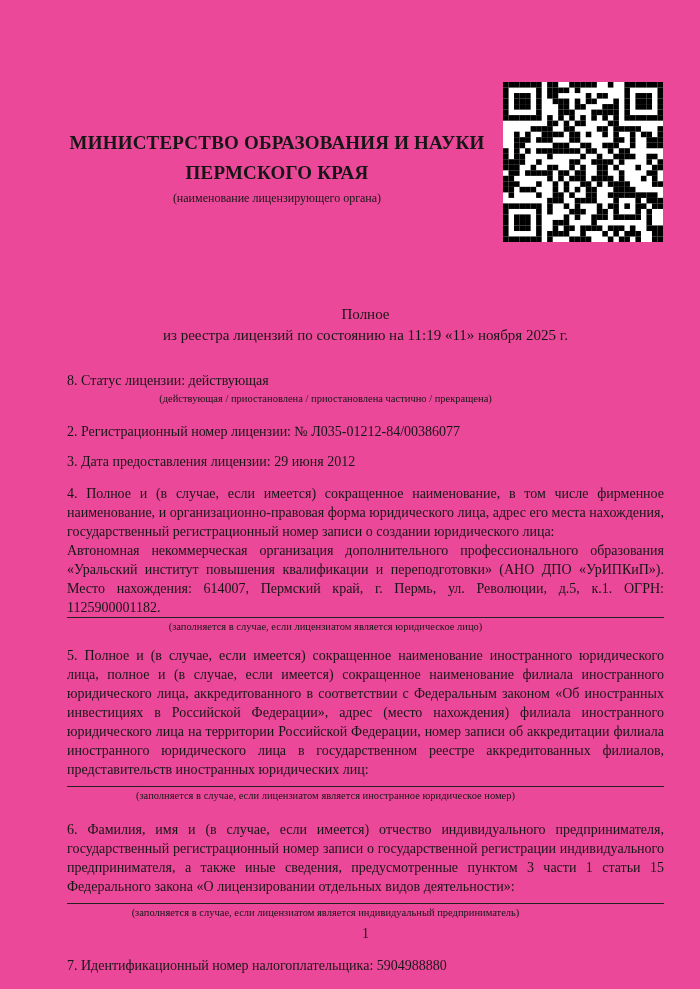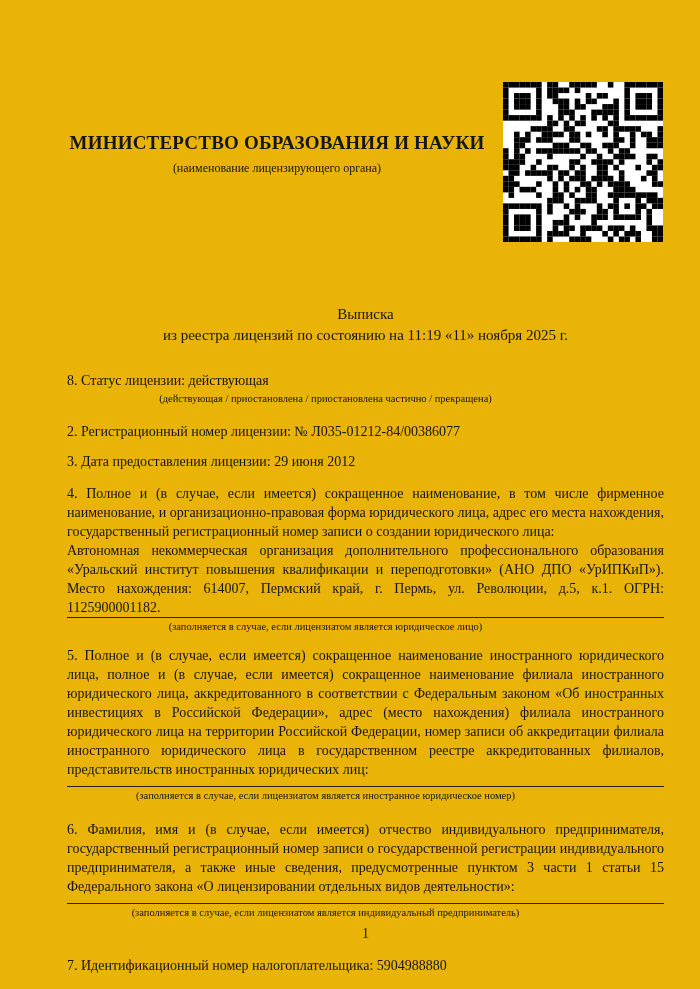--- a/index.html
+++ b/index.html
@@ -4,21 +4,21 @@
 <style>
   html, body {
     margin: 0;
     padding: 0;
     background: #ffffff;
   }
   .page {
     position: relative;
     width: 700px;
     height: 989px;
-    background: #eab308;
+    background: #ec4899;
     font-family: "Liberation Serif", "DejaVu Serif", serif;
     color: #161616;
     overflow: hidden;
   }
 
   
   .header-block {
     position: absolute;
     left: 67px;
     top: 128px;
@@ -98,20 +98,21 @@
   }
 </style>
 </head>
 <body>
 
 <div class="page">
 
   <div class="header-block">
     <div class="ministry-name">
       <span>МИНИСТЕРСТВО ОБРАЗОВАНИЯ И НАУКИ</span><br>
+      <span>ПЕРМСКОГО КРАЯ</span>
     </div>
     <div class="ministry-caption">(наименование лицензирующего органа)</div>
   </div>
 
   <div class="qr-wrap">
     <svg id="qr-svg" width="160" height="160" viewBox="0 0 160 160" xmlns="http://www.w3.org/2000/svg">
         <rect x="0" y="0" width="160" height="160" fill="#ffffff"></rect>
         <rect x="0.00" y="0.00" width="5.57" height="5.57" fill="#000000"></rect>
         <rect x="5.52" y="0.00" width="5.57" height="5.57" fill="#000000"></rect>
         <rect x="11.03" y="0.00" width="5.57" height="5.57" fill="#000000"></rect>
@@ -535,21 +536,21 @@
         <rect x="104.83" y="154.48" width="5.57" height="5.57" fill="#000000"></rect>
         <rect x="115.86" y="154.48" width="5.57" height="5.57" fill="#000000"></rect>
         <rect x="121.38" y="154.48" width="5.57" height="5.57" fill="#000000"></rect>
         <rect x="132.41" y="154.48" width="5.57" height="5.57" fill="#000000"></rect>
         <rect x="148.97" y="154.48" width="5.57" height="5.57" fill="#000000"></rect>
         <rect x="154.48" y="154.48" width="5.57" height="5.57" fill="#000000"></rect>
       </svg>
   </div>
 
   <div class="title-block">
-    <div>Выписка</div>
+    <div>Полное</div>
     <div>из реестра лицензий по состоянию на 11:19 «11» ноября 2025 г.</div>
   </div>
 
   <div class="content">
 
     <div class="para single mt-status">8. Статус лицензии: действующая</div>
     <div class="caption">(действующая / приостановлена / приостановлена частично / прекращена)</div>
 
     <div class="para single mt-regnum">2. Регистрационный номер лицензии: № Л035-01212-84/00386077</div>
 

